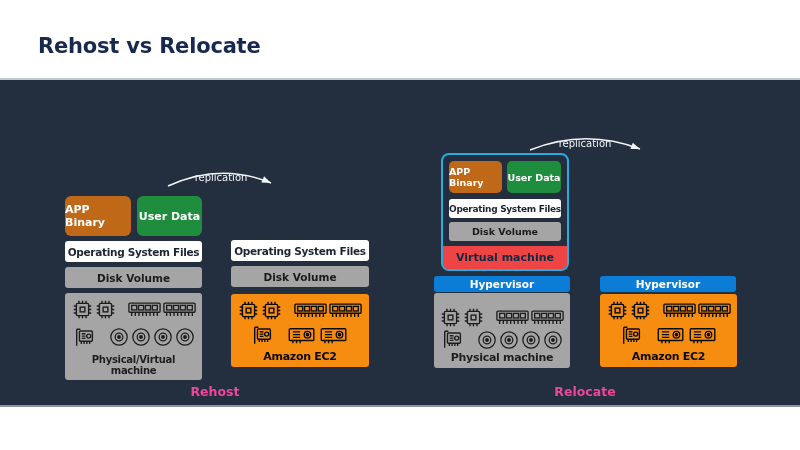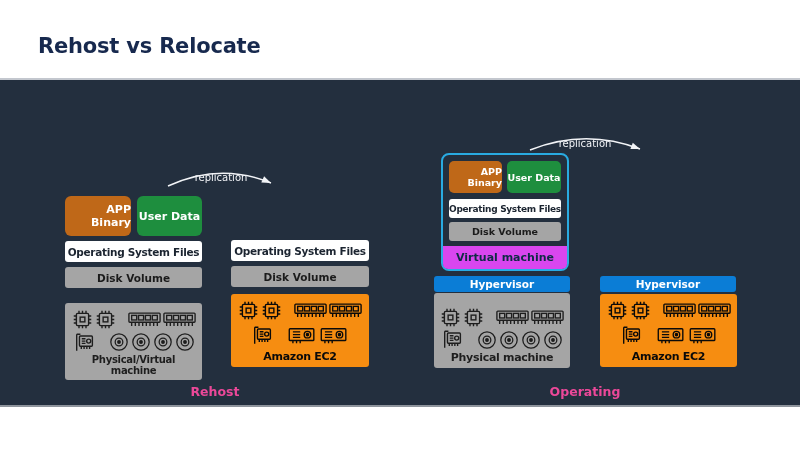--- a/index.html
+++ b/index.html
@@ -2,21 +2,21 @@
 <html><head>
 <meta charset="utf-8">
 <style>
   html,body{margin:0;padding:0;background:#ffffff;}
   .page{position:relative;width:800px;height:450px;overflow:hidden;background:#ffffff;
         font-family:"DejaVu Sans","Liberation Sans",sans-serif;}
   .page-title{position:absolute;left:38px;top:34px;font-size:21px;font-weight:bold;color:#17294E;letter-spacing:-0.2px;}
   .dark-panel{position:absolute;left:0;top:78px;width:800px;height:329px;background:#232F3E;
               border-top:2px solid #C3C7CE;border-bottom:2px solid #8E949C;box-sizing:border-box;}
   .abs{position:absolute;box-sizing:border-box;}
-  .cell{display:flex;align-items:center;justify-content:center;text-align:right;}
+  .cell{display:flex;align-items:center;justify-content:center;text-align:left;}
   .box-app{background:#BF6818;border-radius:6px;color:#fff;font-weight:bold;font-size:11px;line-height:13px;}
   .box-user{background:#1E8E3E;border-radius:6px;color:#fff;font-weight:bold;font-size:11px;}
   .box-os{background:#FFFFFF;border-radius:3px;color:#1B2430;font-weight:bold;font-size:10.5px;letter-spacing:-0.3px;}
   .box-disk{background:#A5A5A5;border-radius:3px;color:#1B1B1B;font-weight:bold;font-size:10.5px;}
   .hyp-bar{background:#0B7DD6;border-radius:3px;color:#FFFFFF;font-weight:bold;font-size:10.5px;}
   .hw-box{border-radius:3px;display:flex;flex-direction:column;justify-content:space-between;
           padding:6px 4px 4px;}
   .hw-gray{background:#A5A5A5;color:#1E1E1E;}
   .hw-orange{background:#F68D11;color:#0A0A0A;}
   .hw-row{display:flex;align-items:center;justify-content:center;gap:2px;}
@@ -26,21 +26,21 @@
   .ic-ram{width:33px;height:17px;}
   .ic-pci-card{width:24px;height:23px;}
   .ic-disk{width:20px;height:20px;}
   .ic-gpu{width:30px;height:20px;}
   .ic-gap{display:block;width:8px;height:1px;}
   .vm-container{border:2px solid #29ABE2;border-radius:8px;background:#232F3E;}
   .vm-app{background:#BF6818;border-radius:5px;color:#fff;font-weight:bold;font-size:9.5px;line-height:11px;}
   .vm-user{background:#1E8E3E;border-radius:5px;color:#fff;font-weight:bold;font-size:9.5px;}
   .vm-os{background:#FFFFFF;border-radius:3px;color:#1B2430;font-weight:bold;font-size:9px;letter-spacing:-0.3px;}
   .vm-disk{background:#A5A5A5;border-radius:3px;color:#1B1B1B;font-weight:bold;font-size:9.5px;}
-  .vm-bar{position:absolute;left:0;right:0;bottom:0;height:23px;background:#d946ef;
+  .vm-bar{position:absolute;left:0;right:0;bottom:0;height:23px;background:#ef4444;
           border-radius:0 0 5px 5px;color:#0E2B45;font-weight:bold;font-size:11px;}
   .repl-text{color:#F2F4F7;font-size:10px;text-align:center;}
   .section-label{color:#ec4899;font-weight:bold;font-size:12.5px;text-align:center;}
   .arrow-svg{position:absolute;overflow:visible;}
 </style>
 </head>
 <body>
 
 <svg width="0" height="0" style="position:absolute" aria-hidden="true">
   <defs>
@@ -92,21 +92,21 @@
 <div class="page">
 
   <div class="page-title">Rehost vs Relocate</div>
 
   <div class="dark-panel"></div>
 
   <div class="abs cell box-app" style="left:65px;top:196px;width:66px;height:40px;">APP Binary</div>
   <div class="abs cell box-user" style="left:137px;top:196px;width:65px;height:40px;">User Data</div>
   <div class="abs cell box-os" style="left:65px;top:241px;width:137px;height:21px;">Operating System Files</div>
   <div class="abs cell box-disk" style="left:65px;top:267px;width:137px;height:21px;">Disk Volume</div>
-  <div class="abs hw-box hw-gray" style="left:65px;top:293px;width:137px;height:77px;margin-top:10px;">
+  <div class="abs hw-box hw-gray" style="left:65px;top:293px;width:137px;height:87px;">
     <div class="hw-row">
         <svg class="ic ic-cpu">
           <use href="#sym-cpu"></use>
         </svg>
         <svg class="ic ic-cpu">
           <use href="#sym-cpu"></use>
         </svg>
         <span class="ic-gap"></span>
         <svg class="ic ic-ram">
           <use href="#sym-ram"></use>
@@ -254,15 +254,15 @@
         <svg class="ic ic-gpu">
           <use href="#sym-gpu"></use>
         </svg>
         <svg class="ic ic-gpu">
           <use href="#sym-gpu"></use>
         </svg>
       </div>
     <div class="hw-label" style="font-size:11px;">Amazon EC2</div>
   </div>
 
-  <div class="abs section-label" style="left:520px;top:384px;width:130px;">Operating</div>
+  <div class="abs section-label" style="left:520px;top:384px;width:130px;">Relocate</div>
 
 </div>
 
 </body></html>

